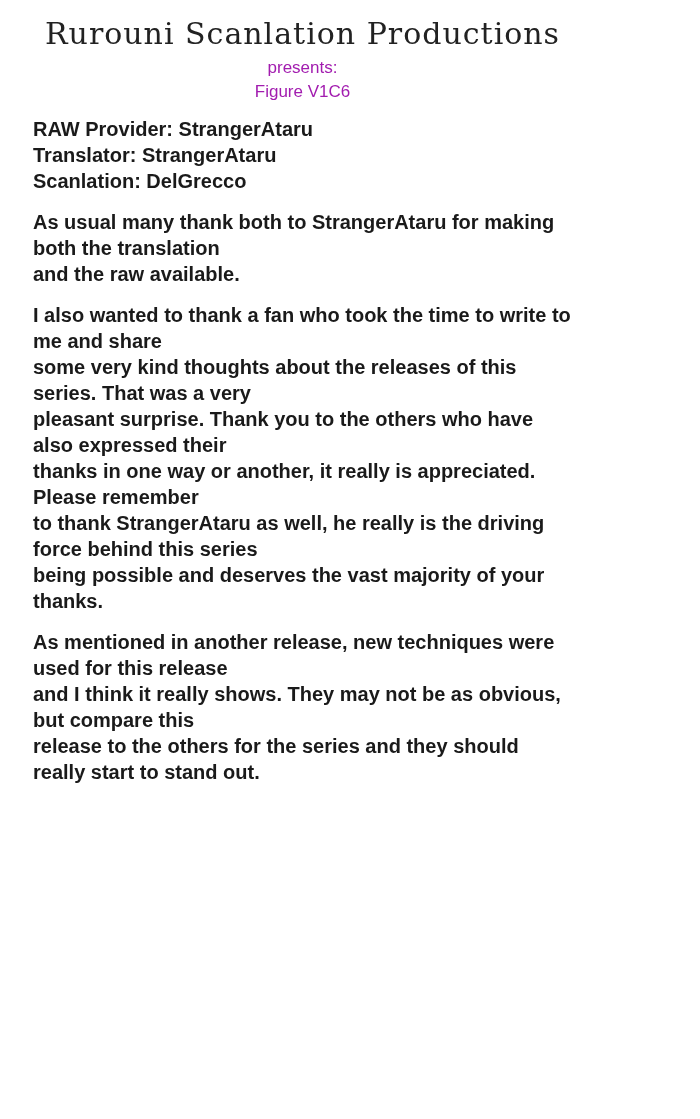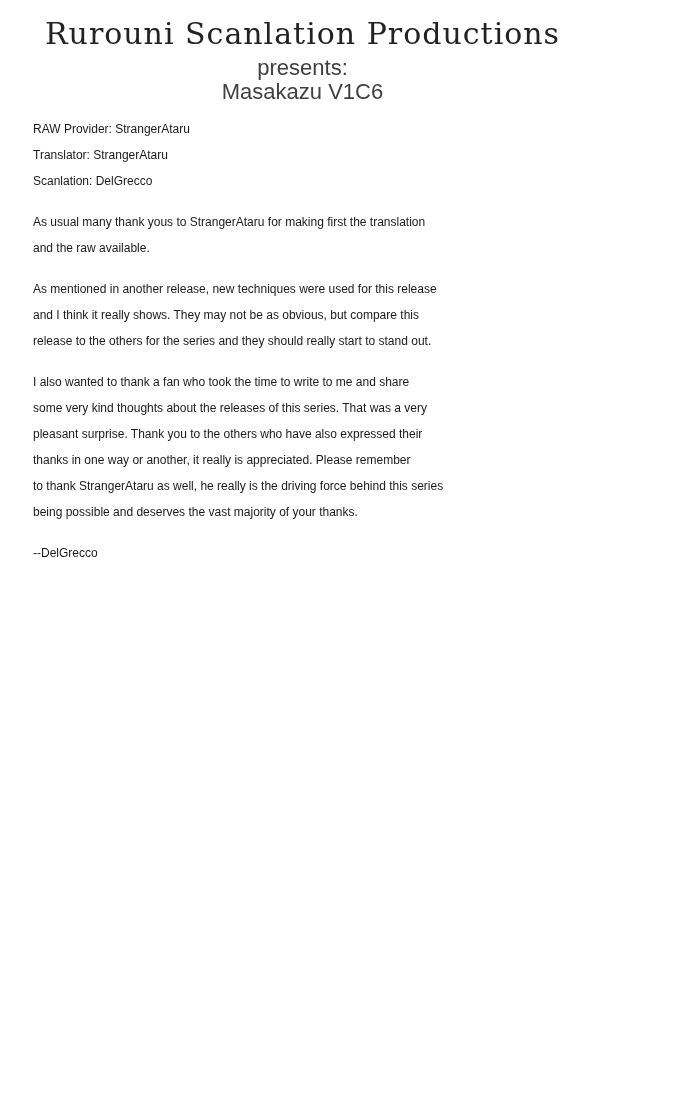--- a/index.html
+++ b/index.html
@@ -22,70 +22,70 @@
   }
   .main-title {
     font-family: "DejaVu Serif", serif;
     font-weight: 400;
     font-size: 30px;
     line-height: 44px;
     letter-spacing: 1px;
     color: #222222;
   }
   .sub-line {
-    font-size: 22px;
+    font-size: 17px;
     line-height: 24px;
-    color: #404040;
+    color: #a21caf;
   }
   .doc-body {
     padding: 12px 33px 0 33px;
   }
   .doc-body p {
     margin: 0 0 15px 0;
-    font-size: 12px;
+    font-size: 20px;
     line-height: 26px;
     white-space: pre-line;
     color: #1a1a1a;
+    font-weight: bold;
   }
   .signature {
     margin-top: 26px;
   }
 </style>
 </head>
 <body>
 
 <div class="page">
 
   <div class="header">
     <div class="main-title">Rurouni Scanlation Productions</div>
     <div class="sub-line">presents:</div>
-    <div class="sub-line">Masakazu V1C6</div>
+    <div class="sub-line">Figure V1C6</div>
   </div>
 
   <div class="doc-body">
 
     <p>RAW Provider: StrangerAtaru
 Translator: StrangerAtaru
 Scanlation: DelGrecco</p>
 
 
 
 
-    <p>As usual many thank yous to StrangerAtaru for making first the translation
+    <p>As usual many thank both to StrangerAtaru for making both the translation
 and the raw available.</p>
-
-    <p>As mentioned in another release, new techniques were used for this release
-and I think it really shows. They may not be as obvious, but compare this
-release to the others for the series and they should really start to stand out.</p>
 
     <p>I also wanted to thank a fan who took the time to write to me and share
 some very kind thoughts about the releases of this series. That was a very
 pleasant surprise. Thank you to the others who have also expressed their
 thanks in one way or another, it really is appreciated. Please remember
 to thank StrangerAtaru as well, he really is the driving force behind this series
 being possible and deserves the vast majority of your thanks.</p>
 
+    <p>As mentioned in another release, new techniques were used for this release
+and I think it really shows. They may not be as obvious, but compare this
+release to the others for the series and they should really start to stand out.</p>
 
-    <p class="signature">--DelGrecco</p>
+
 
   </div>
 
 </div>
 
 </body></html>

